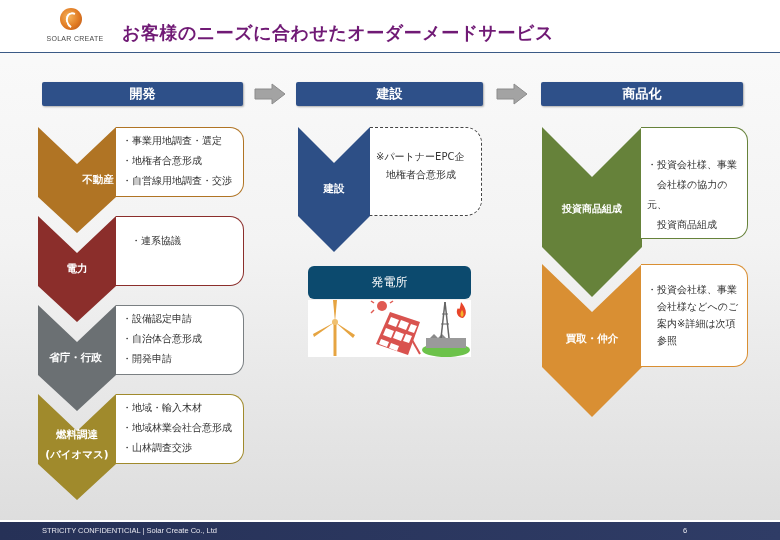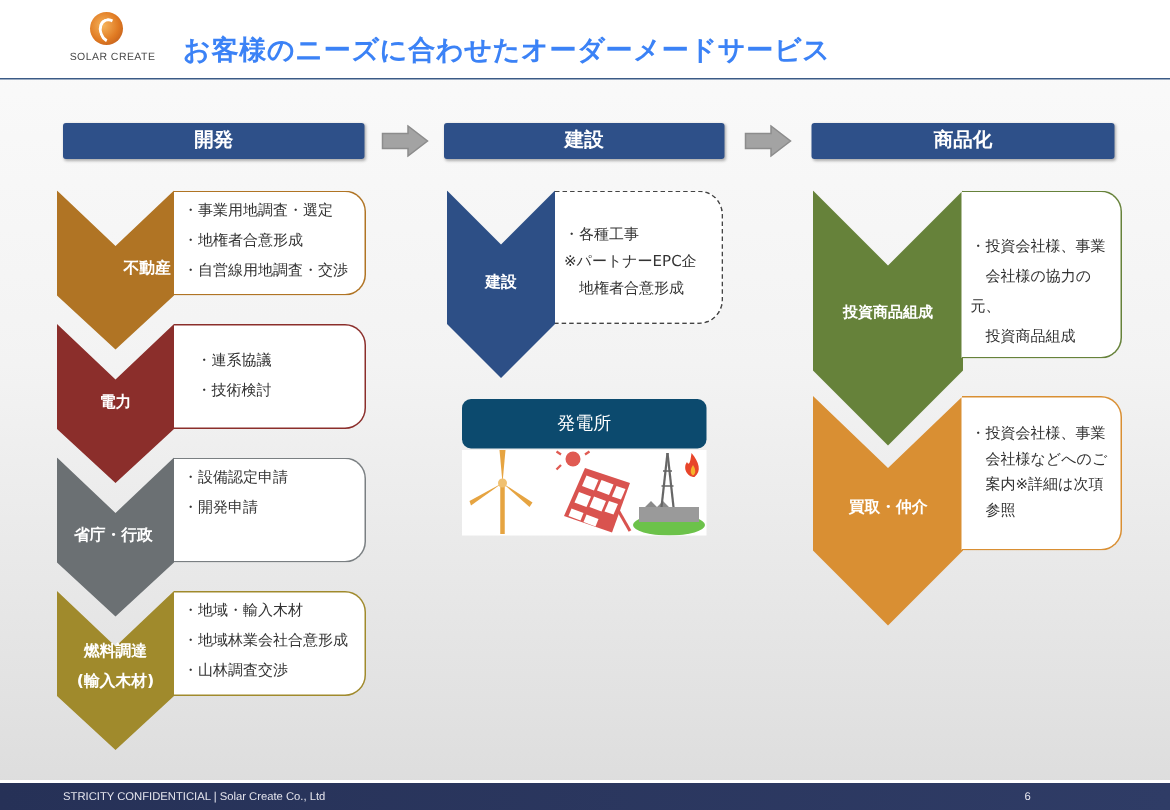--- a/index.html
+++ b/index.html
@@ -22,21 +22,21 @@
     content: ""; position: absolute; left: 6px; top: 4px; width: 10px; height: 13px;
     border-radius: 50%; border: 2px solid #fff; border-right-color: transparent; border-bottom-color: transparent;
     transform: rotate(-20deg);
   }
   .logo-text {
     position: absolute; left: 0; top: 27px; width: 70px; text-align: center;
     font-size: 7px; color: #4a4a4a; letter-spacing: 0.3px;
     font-family: "Liberation Sans", sans-serif;
   }
   .title {
-    position: absolute; left: 122px; top: 21px; font-size: 18px; font-weight: bold; color: #3b82f6;
+    position: absolute; left: 122px; top: 21px; font-size: 18px; font-weight: bold; color: #701a75;
     letter-spacing: 0.5px;
   }
   .phase-bar {
     position: absolute; top: 82px; height: 24px; background: #2e5089; color: #fff;
     font-size: 13px; font-weight: bold; text-align: center; line-height: 24px;
     border-radius: 2px; box-shadow: 1px 1px 2px rgba(0,0,0,0.3);
   }
   .arrow { position: absolute; top: 83px; width: 32px; height: 22px; }
   .chev { position: absolute; }
   .chev-label {
@@ -92,51 +92,50 @@
   <div>・地権者合意形成</div>
   <div>・自営線用地調査・交渉</div>
 </div>
 
 <svg class="chev" style="left:38px; top:216px;" width="80" height="107" viewBox="0 0 80 107">
   <polygon points="0,0 39,37 78,0 78,70 39,106 0,70" fill="#8b2e2b"></polygon>
 </svg>
 <div class="chev-label" style="left:38px; top:259px; width:78px;">電力</div>
 <div class="box" style="left:116px; top:216px; width:128px; height:70px; border:1px solid #8b2e2b; border-left:none; padding-top:14px;padding-left:15px;">
   <div>・連系協議</div>
-  <div>・技術検討</div>
 </div>
 
 <svg class="chev" style="left:38px; top:305px;" width="80" height="107" viewBox="0 0 80 107">
   <polygon points="0,0 39,37 78,0 78,70 39,106 0,70" fill="#6b7073"></polygon>
 </svg>
 <div class="chev-label" style="left:38px; top:348px; width:75px;">省庁・行政</div>
 <div class="box" style="left:116px; top:305px; width:128px; height:70px; border:1px solid #7a7f82; border-left:none; padding-top:3px;">
   <div>・設備認定申請</div>
+  <div>・自治体合意形成</div>
   <div>・開発申請</div>
 </div>
 
 <svg class="chev" style="left:38px; top:394px;" width="80" height="107" viewBox="0 0 80 107">
   <polygon points="0,0 39,37 78,0 78,70 39,106 0,70" fill="#a08a2c"></polygon>
 </svg>
 <div class="chev-label" style="left:38px; top:425px; width:78px;">
   <div>燃料調達</div>
-  <div>(輸入木材)</div>
+  <div>(バイオマス)</div>
 </div>
 <div class="box" style="left:116px; top:394px; width:128px; height:70px; border:1px solid #a08a2c; border-left:none; padding-top:3px;">
   <div>・地域・輸入木材</div>
   <div>・地域林業会社合意形成</div>
   <div>・山林調査交渉</div>
 </div>
 
 <svg class="chev" style="left:298px; top:127px;" width="74" height="126" viewBox="0 0 74 126">
   <polygon points="0,0 36,36 72,0 72,89 36,125 0,89" fill="#2d4f86"></polygon>
 </svg>
 <div class="chev-label" style="left:298px; top:179px; width:72px;">建設</div>
 <div class="box box-dashed" style="left:370px; top:127px; width:112px; height:89px; border-left:none; padding-top:20px; line-height:18px;">
-  <div>・各種工事</div>
   <div>※パートナーEPC企</div>
   <div>　地権者合意形成</div>
 </div>
 
 <div class="plant-label">発電所</div>
 <div class="plant-img">
   <svg width="163" height="57" viewBox="0 0 163 57">
     <g>
       <line x1="27" y1="22" x2="27" y2="56" stroke="#e6a441" stroke-width="3"></line>
       <polygon points="27,22 25,0 29,0" fill="#e6a441"></polygon>

